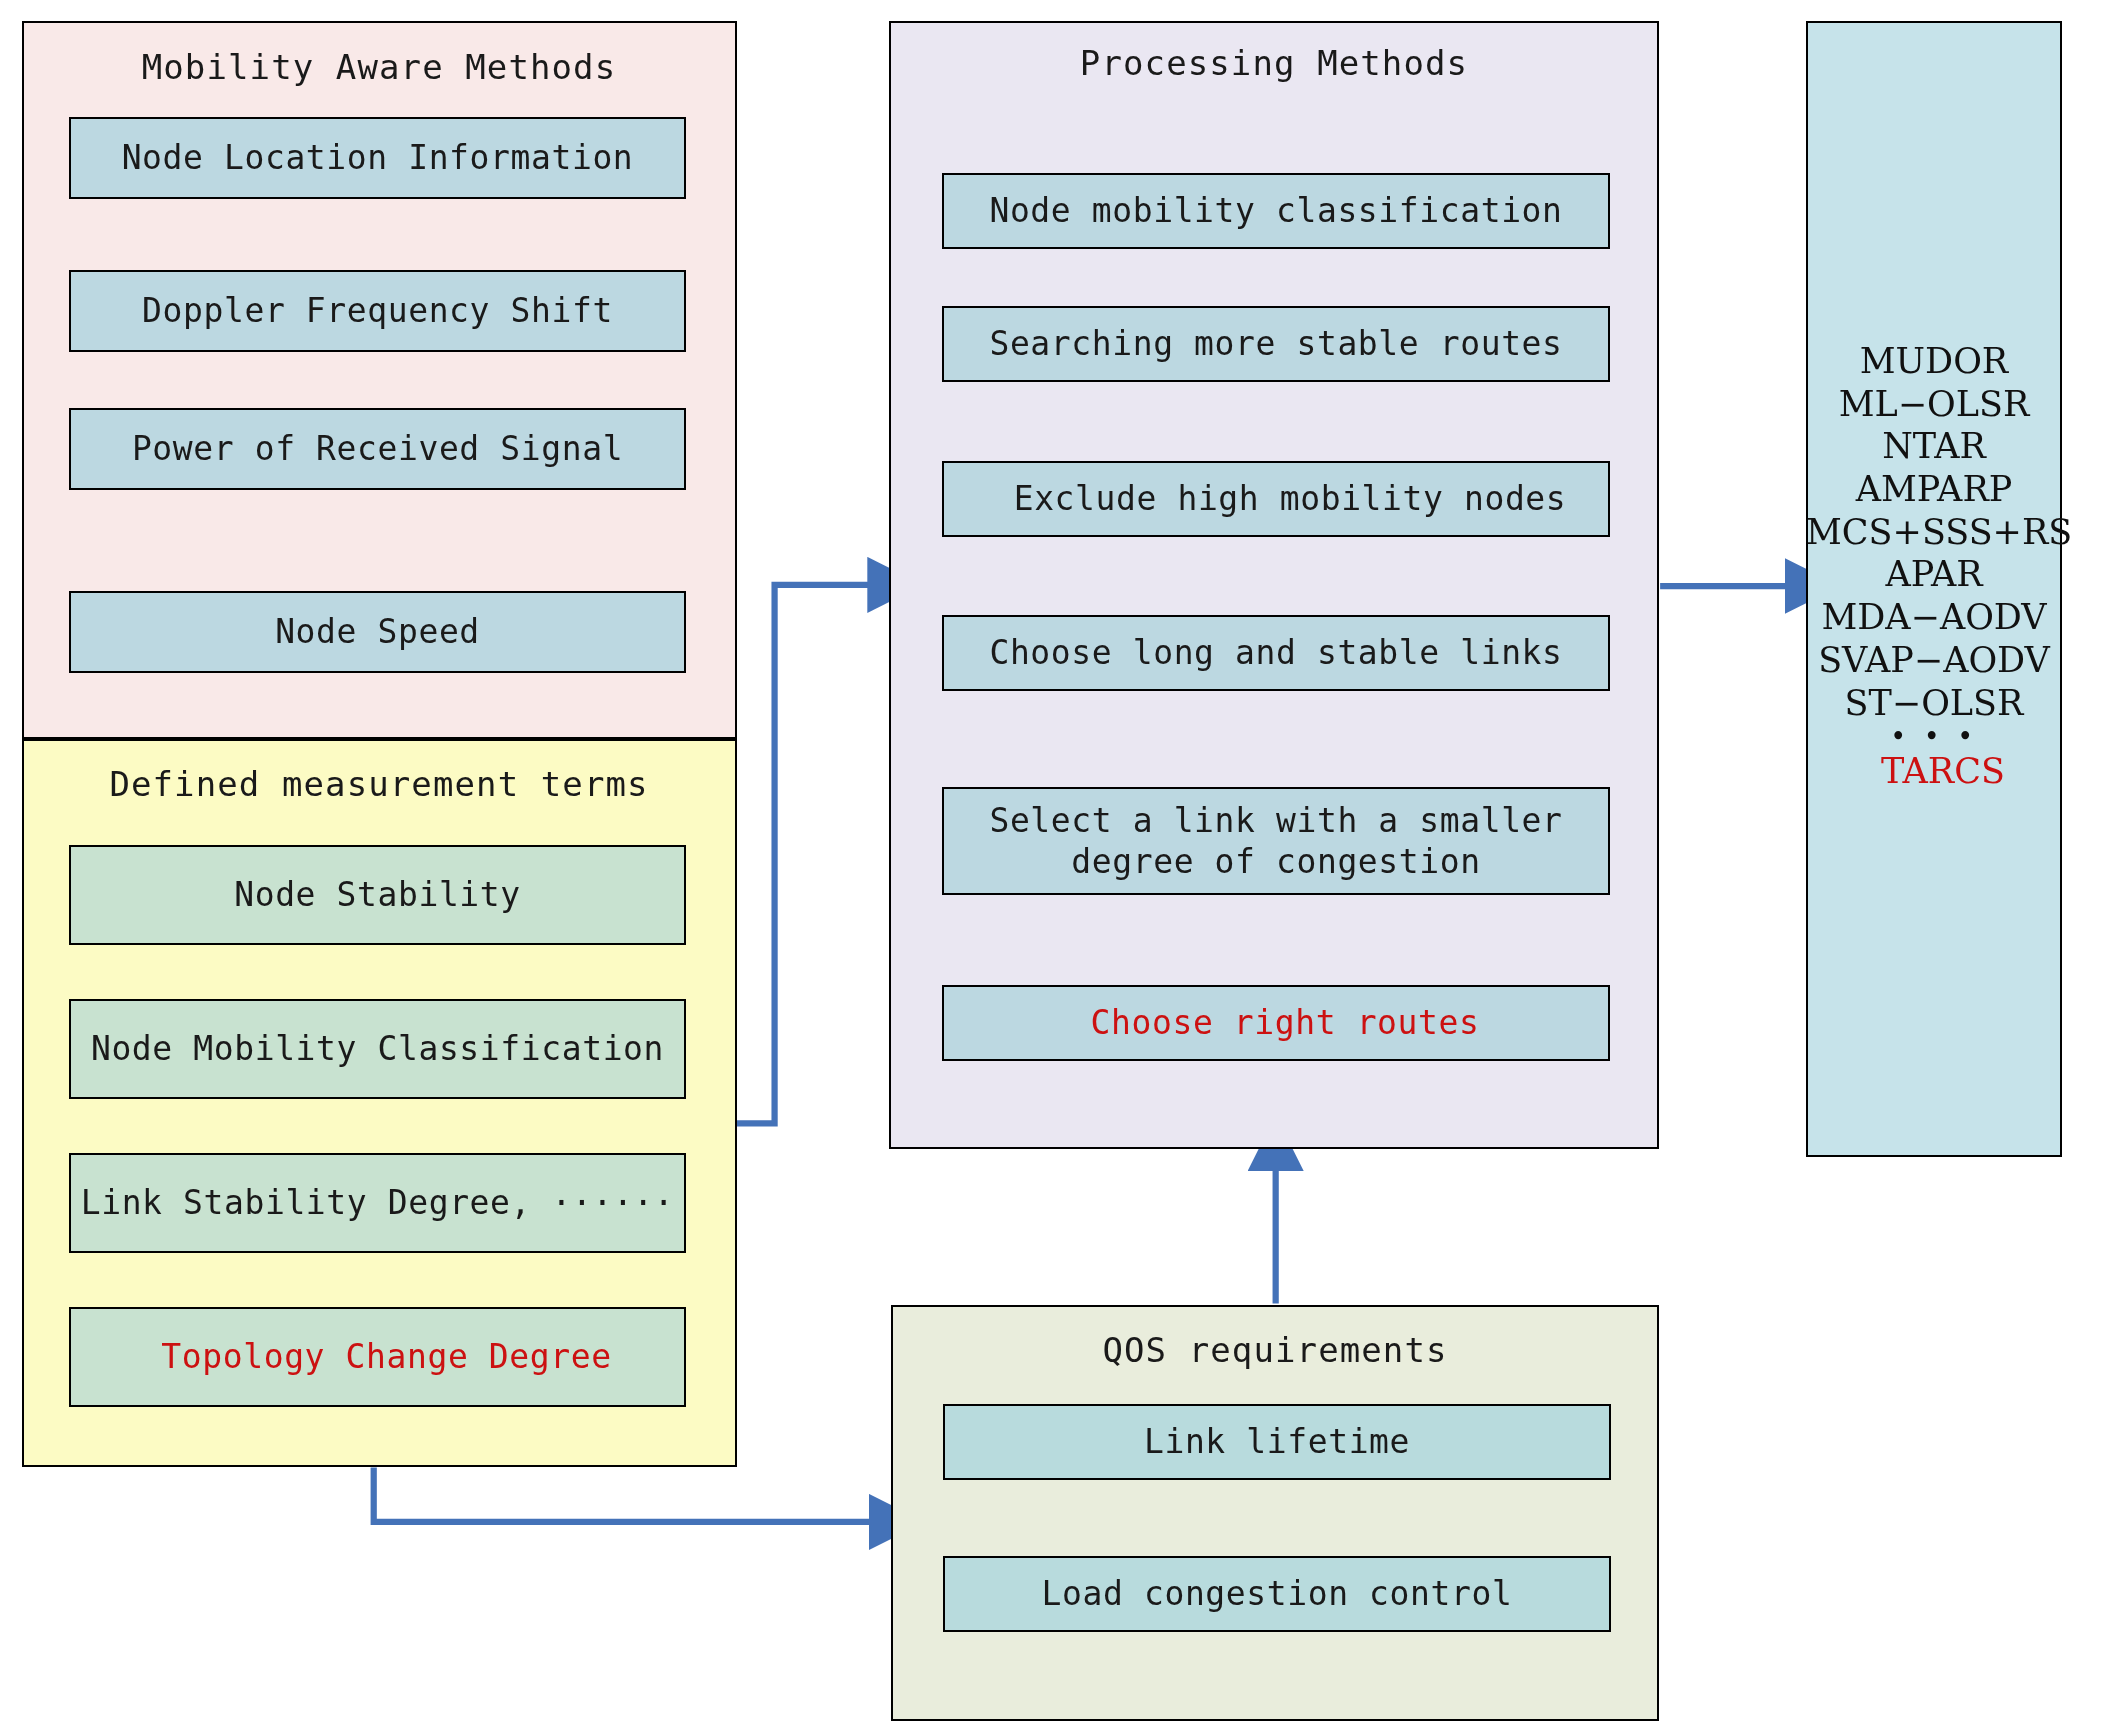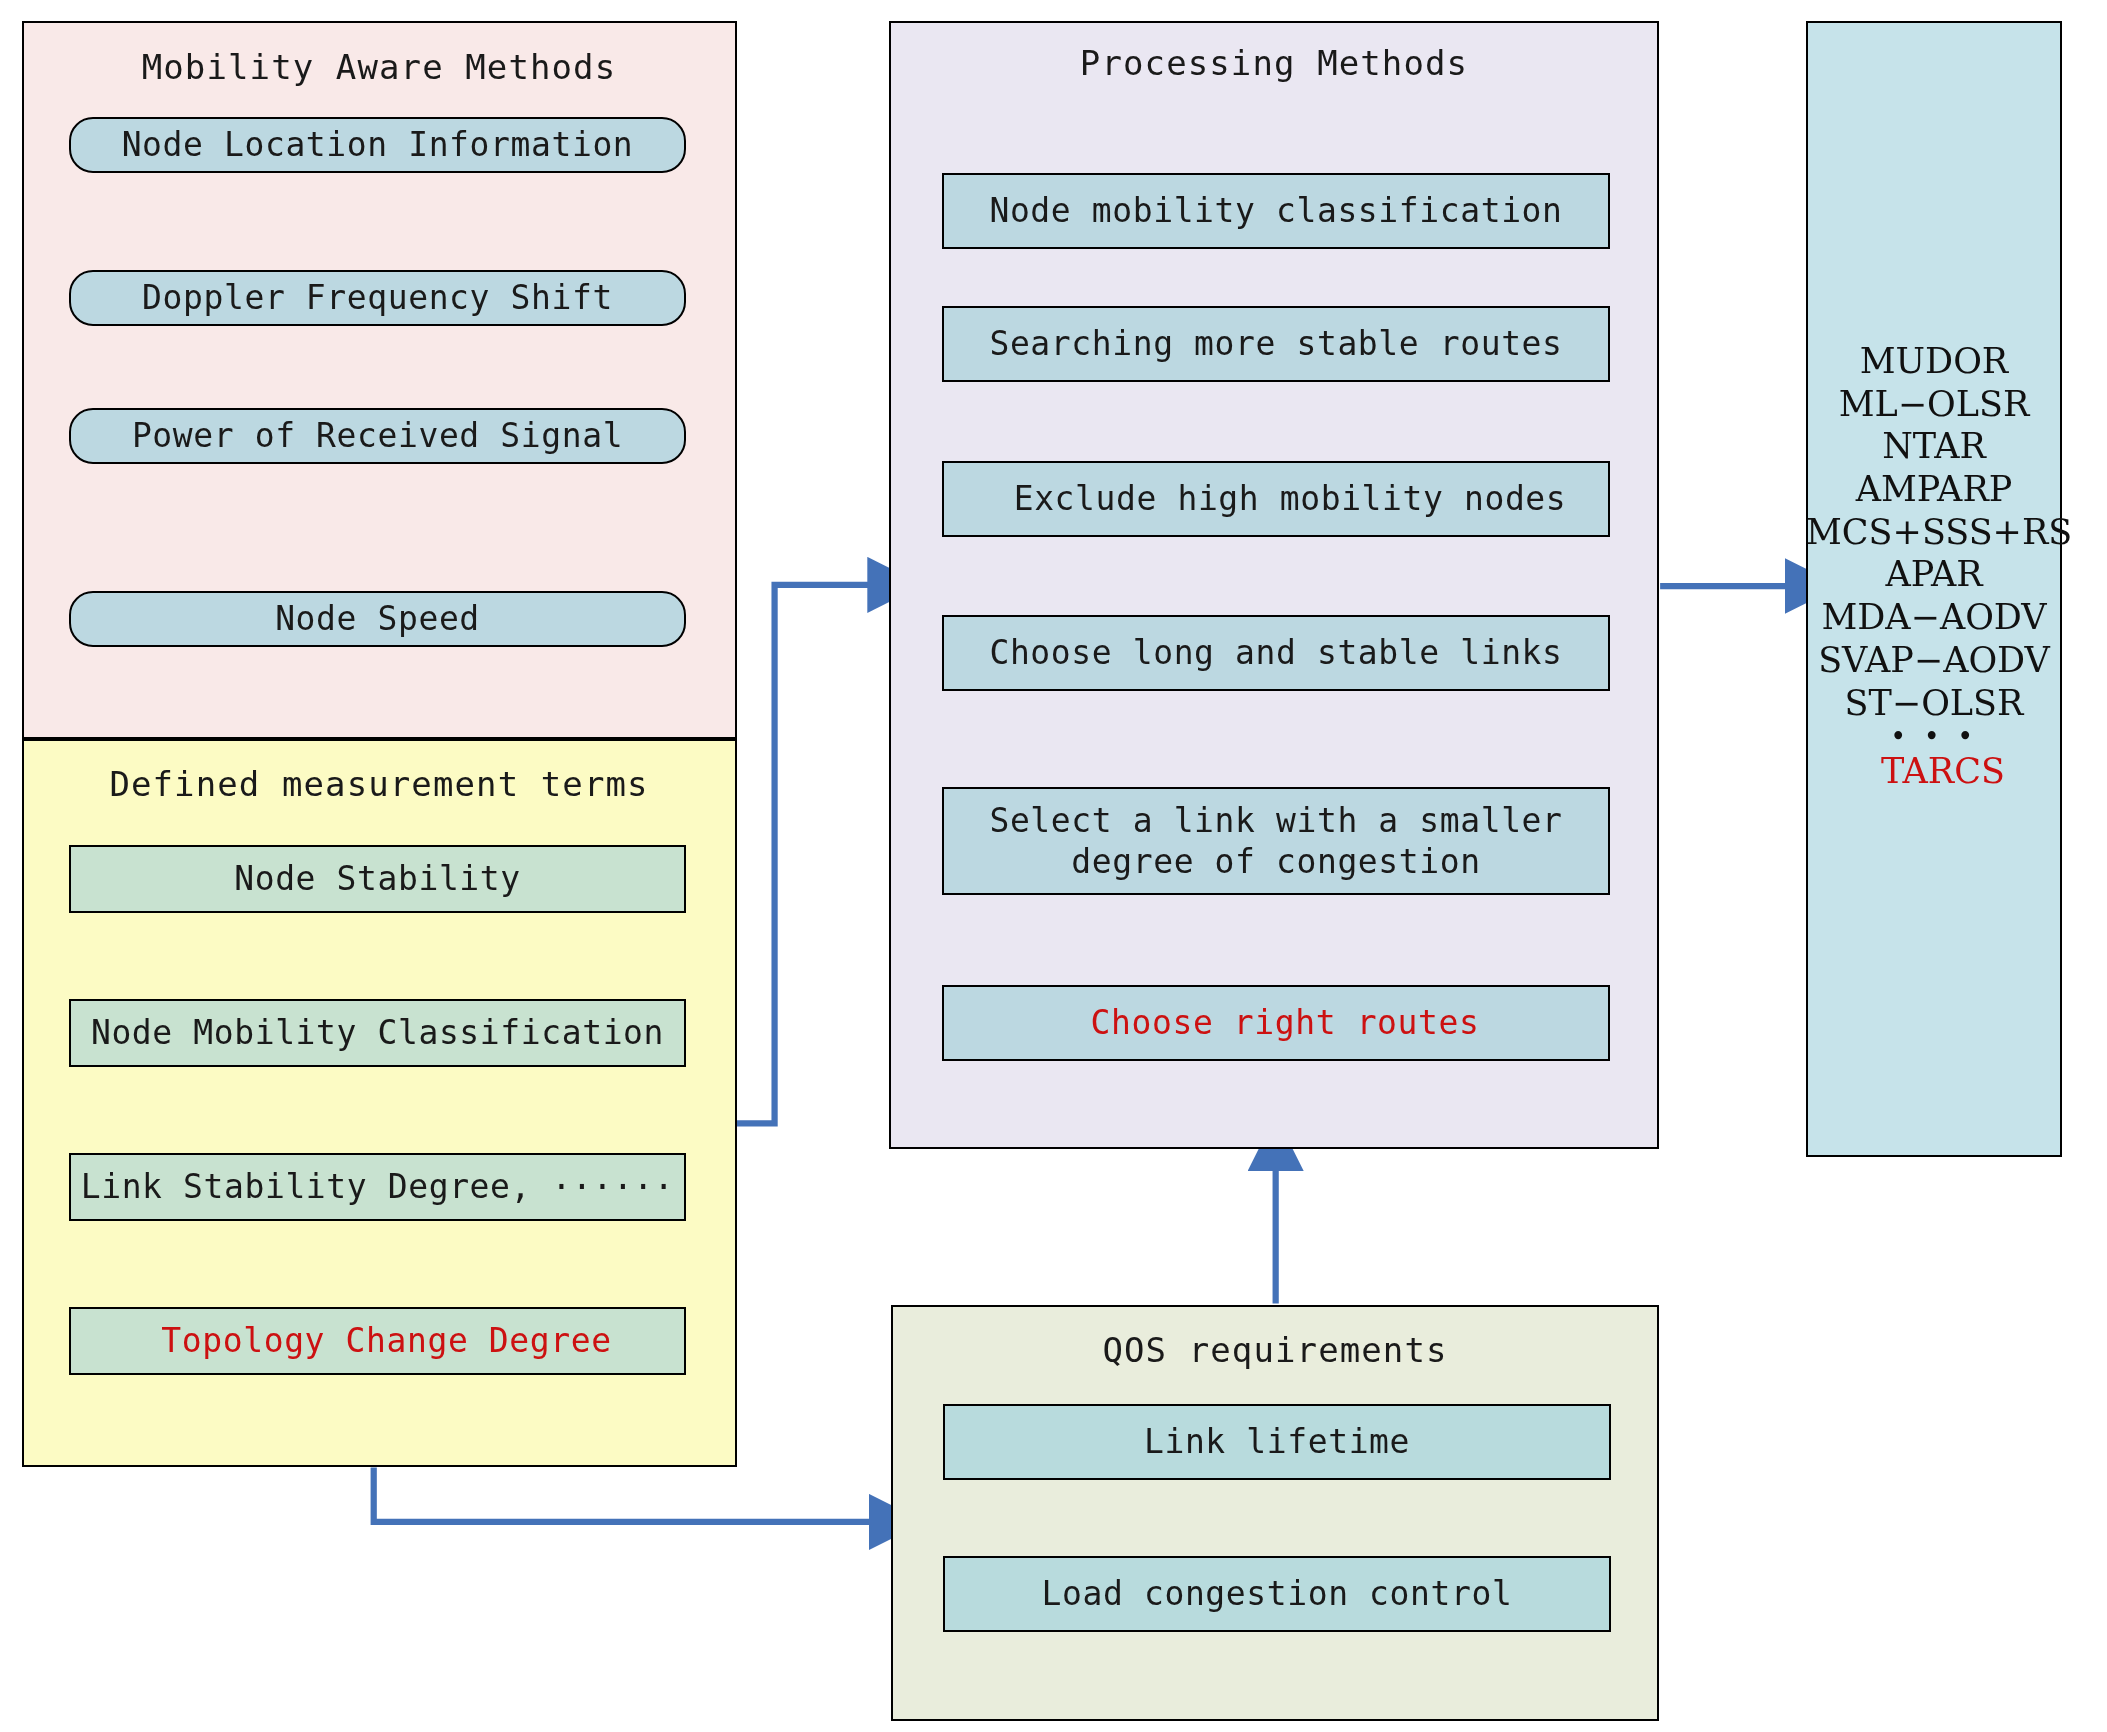--- a/index.html
+++ b/index.html
@@ -15,25 +15,25 @@
   .red{color:#cc1111;padding-left:18px;}
 
   
   #panel-mobility{left:21.5px;top:21px;width:715px;height:718px;background:#f9e9e8;}
   #panel-defined {left:21.5px;top:739px;width:715px;height:728px;background:#fcfbc4;}
   #panel-processing{left:889px;top:21px;width:770px;height:1128px;background:#eae7f2;}
   #panel-protocols{left:1806px;top:21px;width:256px;height:1136px;background:#c6e3ea;}
   #panel-qos{left:891px;top:1305px;width:768px;height:416px;background:#e9eddc;}
 
   
-  .mbox{background:#bcd8e1;left:69px;width:617px;height:56px;border-radius:24px;}
+  .mbox{background:#bcd8e1;left:69px;width:617px;height:82px;}
   #m0{top:117px;} #m1{top:270px;} #m2{top:408px;} #m3{top:577px;margin-top:14px;}
 
   
-  .dbox{background:#c8e2d0;left:69px;width:617px;height:68px;}
+  .dbox{background:#c8e2d0;left:69px;width:617px;height:100px;}
   #d0{top:845px;} #d1{top:999px;} #d2{top:1153px;} #d3{top:1307px;}
 
   
   .pbox{background:#bcd8e1;left:942px;width:668px;height:76px;}
   #p0{top:173px;} #p1{top:306px;} #p2{top:461px;padding-left:28px;} #p3{top:615px;}
   #p4{top:787px;height:108px;} #p5{top:985px;}
 
   
   .qbox{background:#b8dbdd;left:943px;width:668px;height:76px;}
   #q0{top:1404px;} #q1{top:1556px;}

